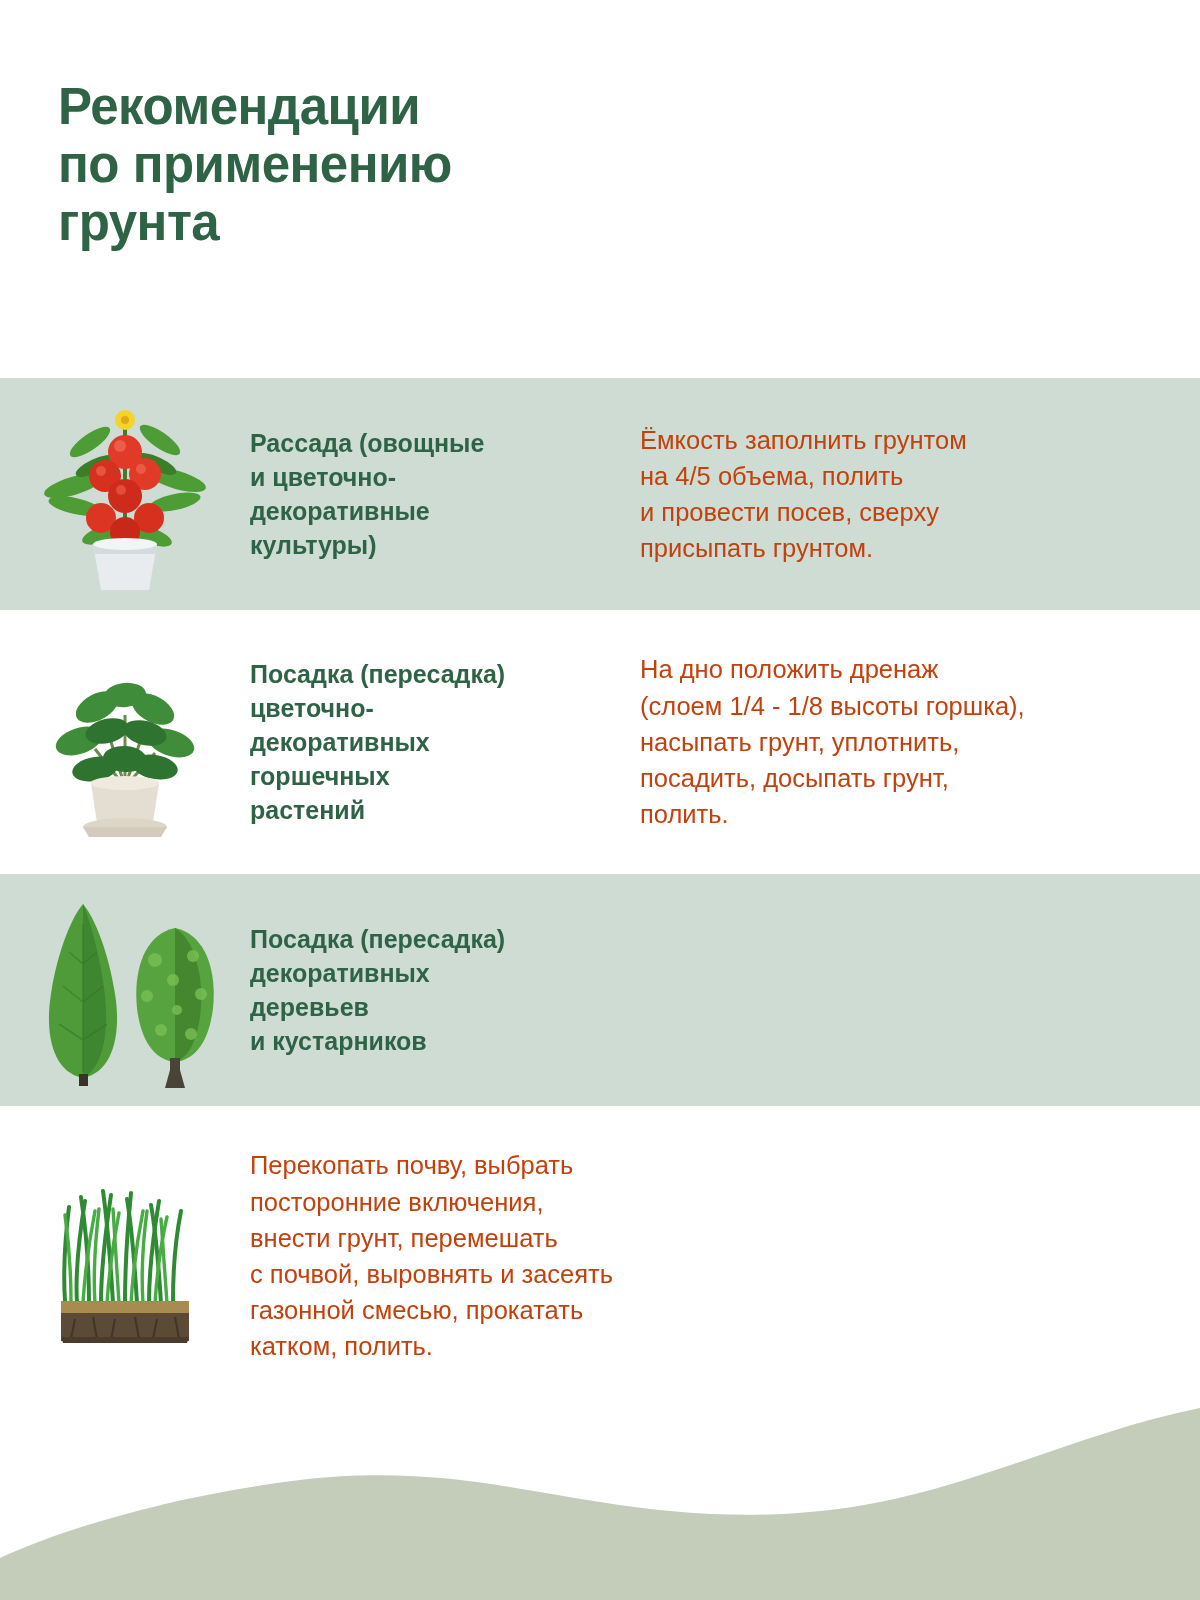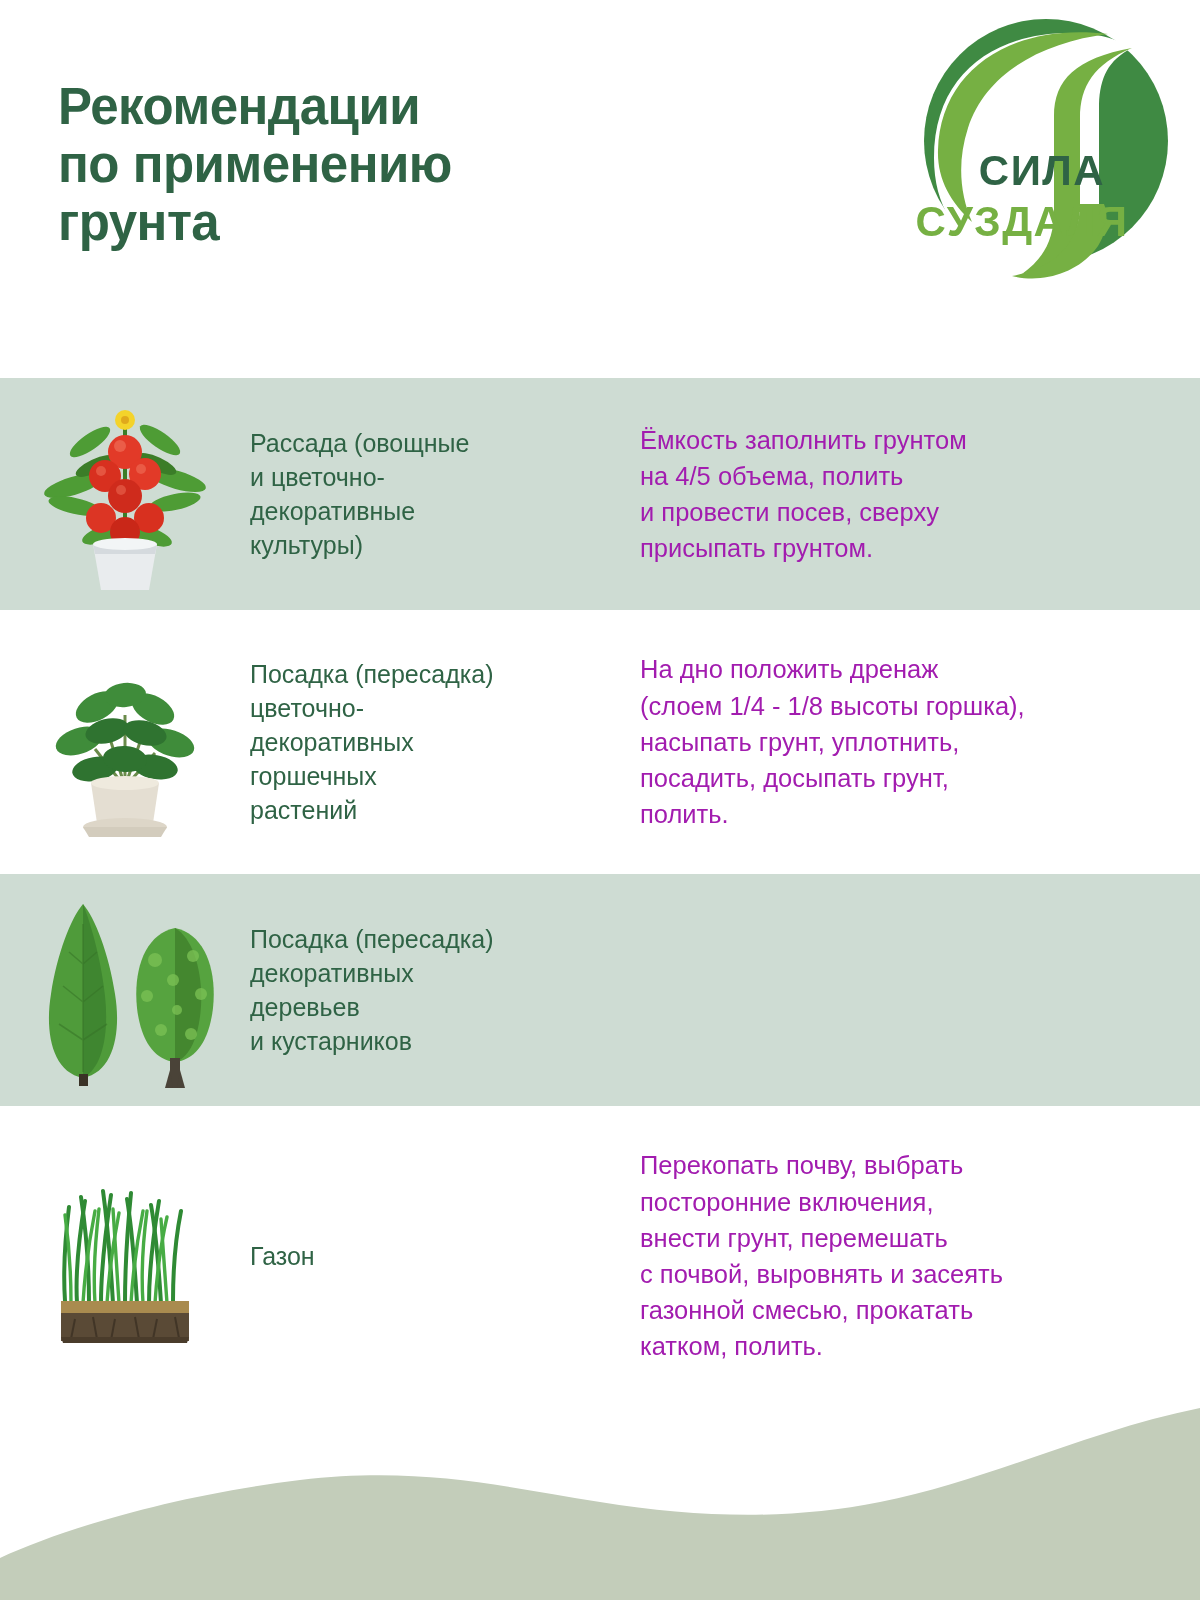--- a/index.html
+++ b/index.html
@@ -52,31 +52,31 @@
     justify-content:center;
     align-self:stretch;
   }
   .row-img svg { display:block; }
 
   .row-label {
     width:390px;
     flex:0 0 390px;
     font-size:25px;
     line-height:1.36;
-    font-weight:400;
+    font-weight:700;
     color:#2f6345;
     white-space:pre-line;
     padding-right:14px;
   }
   .row-desc {
     flex:1 1 auto;
     font-size:25.5px;
     line-height:1.42;
     font-weight:400;
-    color:#a21caf;
+    color:#c2410c;
     white-space:pre-line;
     padding-right:30px;
   }
 
   .r1 { height:232px; }
   .r2 { height:264px; }
   .r3 { height:232px; }
   .r4 { height:300px; }
 
   
@@ -90,54 +90,20 @@
 </style>
 </head>
 <body>
 
 <div class="header">
 
   <div class="page-title">Рекомендации
 по применению
 грунта</div>
 
-  <div class="logo-wrap">
-    <svg viewBox="0 0 290 285" xmlns="http://www.w3.org/2000/svg">
-
-      <circle cx="152" cy="133" r="122" fill="#3f8a43"></circle>
-
-      <path d="M40 150
-               C 40 60, 110 18, 196 26
-               C 214 28, 228 34, 238 40
-               C 214 52, 206 70, 205 96
-               L 205 196
-               C 205 232, 190 252, 166 264
-               C 96 262, 40 226, 40 150 Z" fill="#ffffff"></path>
-
-      <path d="M238 40
-               C 200 56, 186 78, 186 110
-               L 186 198
-               C 186 236, 164 258, 128 266
-               C 150 250, 160 232, 160 202
-               L 160 108
-               C 160 72, 182 50, 238 40 Z" fill="#76b043"></path>
-      <path d="M44 142
-               C 46 62, 118 14, 214 26
-               C 150 34, 92 64, 74 120
-               C 63 154, 66 186, 78 214
-               C 56 194, 43 170, 44 142 Z" fill="#76b043"></path>
-      <path d="M186 196
-               C 186 236, 160 260, 118 268
-               C 150 276, 186 264, 204 238
-               C 214 222, 214 206, 210 196 Z" fill="#76b043"></path>
-
-      <text x="148" y="177" text-anchor="middle" font-family="'Liberation Sans',sans-serif" font-size="42" font-weight="700" letter-spacing="1.5" fill="#2f6345">СИЛА</text>
-      <text x="128" y="228" text-anchor="middle" font-family="'Liberation Sans',sans-serif" font-size="42" font-weight="700" letter-spacing="1.5" fill="#76b043">СУЗДАЛЯ</text>
-    </svg>
-  </div>
 </div>
 
 <div class="rows">
 
   <div class="row shaded r1">
     <div class="row-img">
       <svg width="180" height="200" viewBox="0 0 180 200">
 
         <g fill="#4e9c35">
           <ellipse cx="38" cy="92" rx="30" ry="9" transform="rotate(-16 38 92)"></ellipse>
@@ -307,21 +273,20 @@
           <path d="M40 158 L36 178"></path>
             <path d="M58 156 L62 178"></path>
           <path d="M80 158 L76 179"></path>
             <path d="M100 156 L104 178"></path>
           <path d="M122 158 L118 178"></path>
             <path d="M140 156 L144 177"></path>
         </g>
         <path d="M26 176 L154 176 L152 182 L28 182 Z" fill="#4a3c2b"></path>
       </svg>
     </div>
-    <div class="row-label">Газон</div>
     <div class="row-desc">Перекопать почву, выбрать
 посторонние включения,
 внести грунт, перемешать
 с почвой, выровнять и засеять
 газонной смесью, прокатать
 катком, полить.</div>
   </div>
 
 </div>
 

